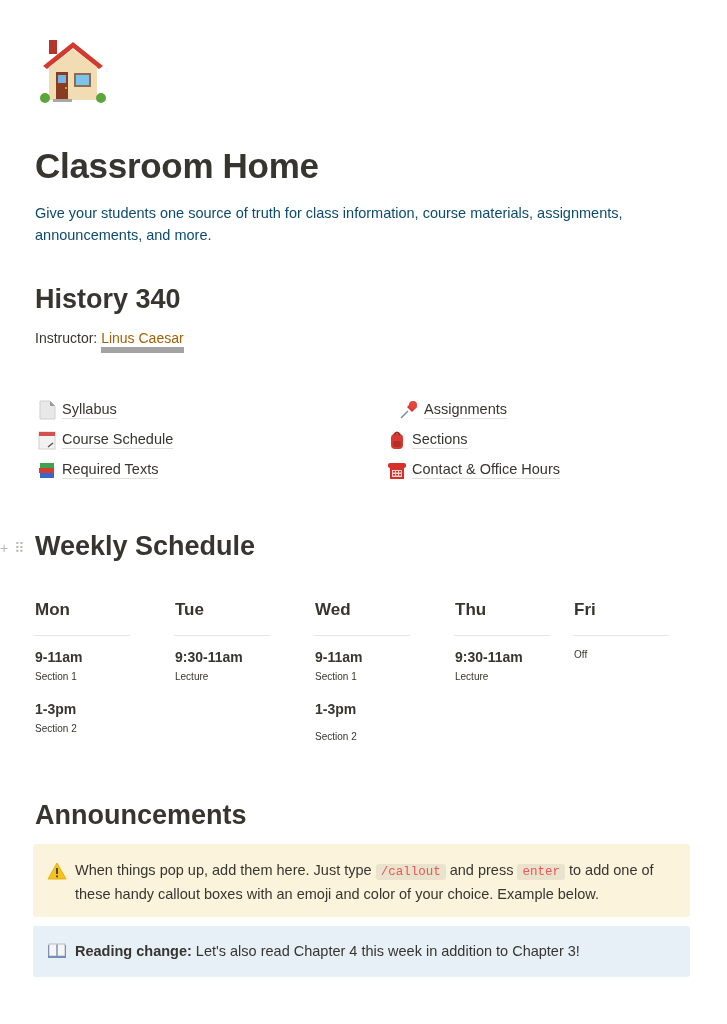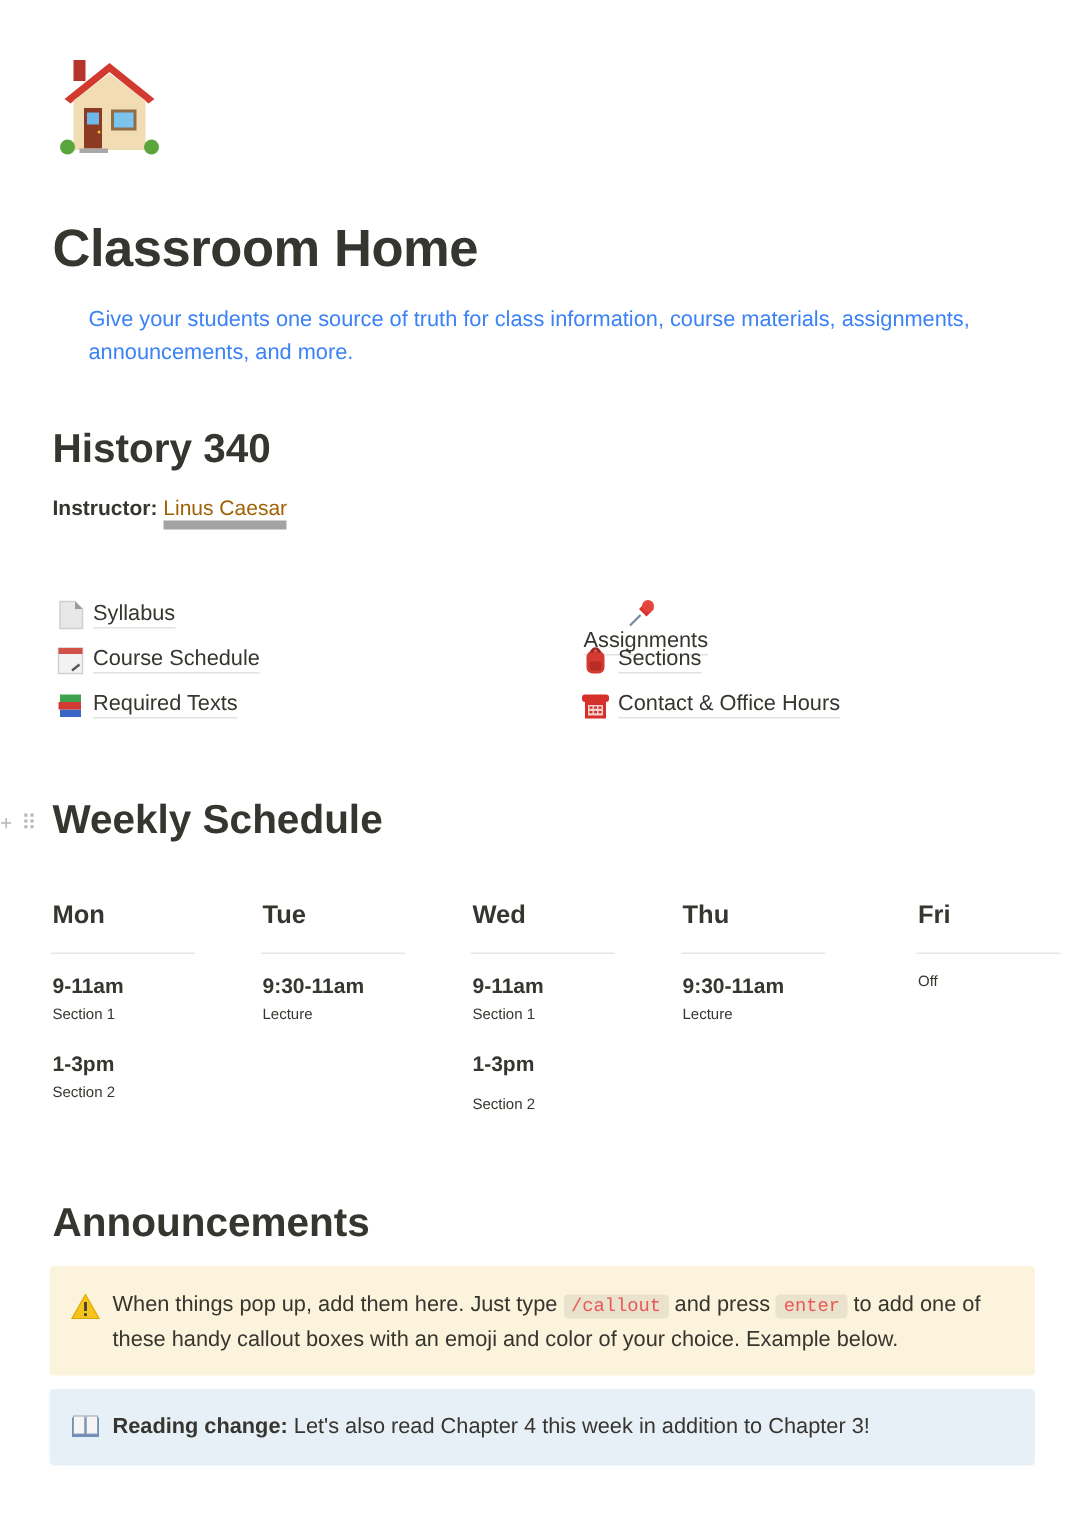--- a/index.html
+++ b/index.html
@@ -3,26 +3,26 @@
 <meta charset="utf-8">
 <style>
   * { box-sizing: border-box; margin: 0; padding: 0; }
   html, body { width: 727px; height: 1024px; background: #ffffff; overflow: hidden; }
   body { font-family: "Liberation Sans", sans-serif; color: #37352f; position: relative; }
   .page { position: absolute; left: 35px; top: 0; width: 655px; }
 
   .page-icon { position: absolute; left: 2px; top: 36px; width: 72px; height: 72px; }
 
   .title { position: absolute; left: 0; top: 146px; font-size: 35px; font-weight: bold; color: #37352f; letter-spacing: -0.3px; }
-  .desc { position: absolute; left: 0; top: 202px; width: 640px; font-size: 14.5px; line-height: 22px; color: #3b82f6; margin-left: 24px; }
+  .desc { position: absolute; left: 0; top: 202px; width: 640px; font-size: 14.5px; line-height: 22px; color: #0c4a6e; }
 
   .h1 { position: absolute; left: 0; font-size: 27px; font-weight: bold; color: #37352f; }
   .h1.history { top: 284px; }
   .instructor { position: absolute; left: 0; top: 330px; font-size: 14px; }
-  .instructor .lbl { font-weight: bold; color: #37352f; }
+  .instructor .lbl { font-weight: normal; color: #37352f; }
   .instructor .name { color: #a16207; border-bottom: 6px solid #a3a3a3; padding-bottom: 1px; }
 
   .links { position: absolute; left: 2px; top: 399px; width: 650px; }
   .link-row { position: absolute; display: flex; align-items: center; height: 22px; font-size: 14.5px; color: #37352f; }
   .link-row .ico { width: 20px; height: 20px; margin-right: 5px; display: inline-flex; align-items: center; justify-content: center; }
   .link-row .lbl { border-bottom: 1px solid #e2e1de; padding-bottom: 1px; }
 
   .handle { position: absolute; left: -35px; top: 540px; font-size: 14px; color: #b8b7b3; display: flex; gap: 6px; align-items: center; }
   .h1.weekly { top: 531px; }
 
@@ -94,21 +94,21 @@
     <div class="link-row" style="left:0;top:60px;justify-content:center;">
       <span class="ico">
         <svg width="18" height="18" viewBox="0 0 18 18">
             <rect x="2" y="12" width="14" height="5" fill="#3867c8"></rect>
             <rect x="1" y="7" width="15" height="5" fill="#d23c35"></rect>
             <rect x="2" y="2" width="14" height="5" fill="#3fa34d"></rect>
           </svg>
       </span>
       <span class="lbl">Required Texts</span>
     </div>
-    <div class="link-row" style="left:352px;top:0;flex-direction:column;">
+    <div class="link-row" style="left:362px;top:0;">
       <span class="ico">
         <svg width="20" height="20" viewBox="0 0 20 20">
             <line x1="2" y1="18" x2="9" y2="11" stroke="#7a8aa0" stroke-width="1.5"></line>
             <polygon points="8,7 13,2 18,7 13,12" fill="#d8342c"></polygon>
             <circle cx="14" cy="5" r="4" fill="#e2463c"></circle>
           </svg>
       </span>
       <span class="lbl">Assignments</span>
     </div>
     <div class="link-row" style="left:350px;top:30px;">
@@ -169,21 +169,21 @@
       <div class="slot-label" style="top:71px;">Section 1</div>
       <div class="slot-time" style="top:101px;">1-3pm</div>
       <div class="slot-label" style="top:131px;">Section 2</div>
     </div>
     <div class="col" style="left:420px;">
       <div class="day">Thu</div>
       <div class="rule"></div>
       <div class="slot-time" style="top:49px;">9:30-11am</div>
       <div class="slot-label" style="top:71px;">Lecture</div>
     </div>
-    <div class="col" style="left:577px;">
+    <div class="col" style="left:539px;">
       <div class="day">Fri</div>
       <div class="rule"></div>
       <div class="slot-label" style="top:49px;">Off</div>
     </div>
   </div>
 
   <div class="h1 ann">Announcements</div>
 
   <div class="callout yellow">
     <span class="cico">

